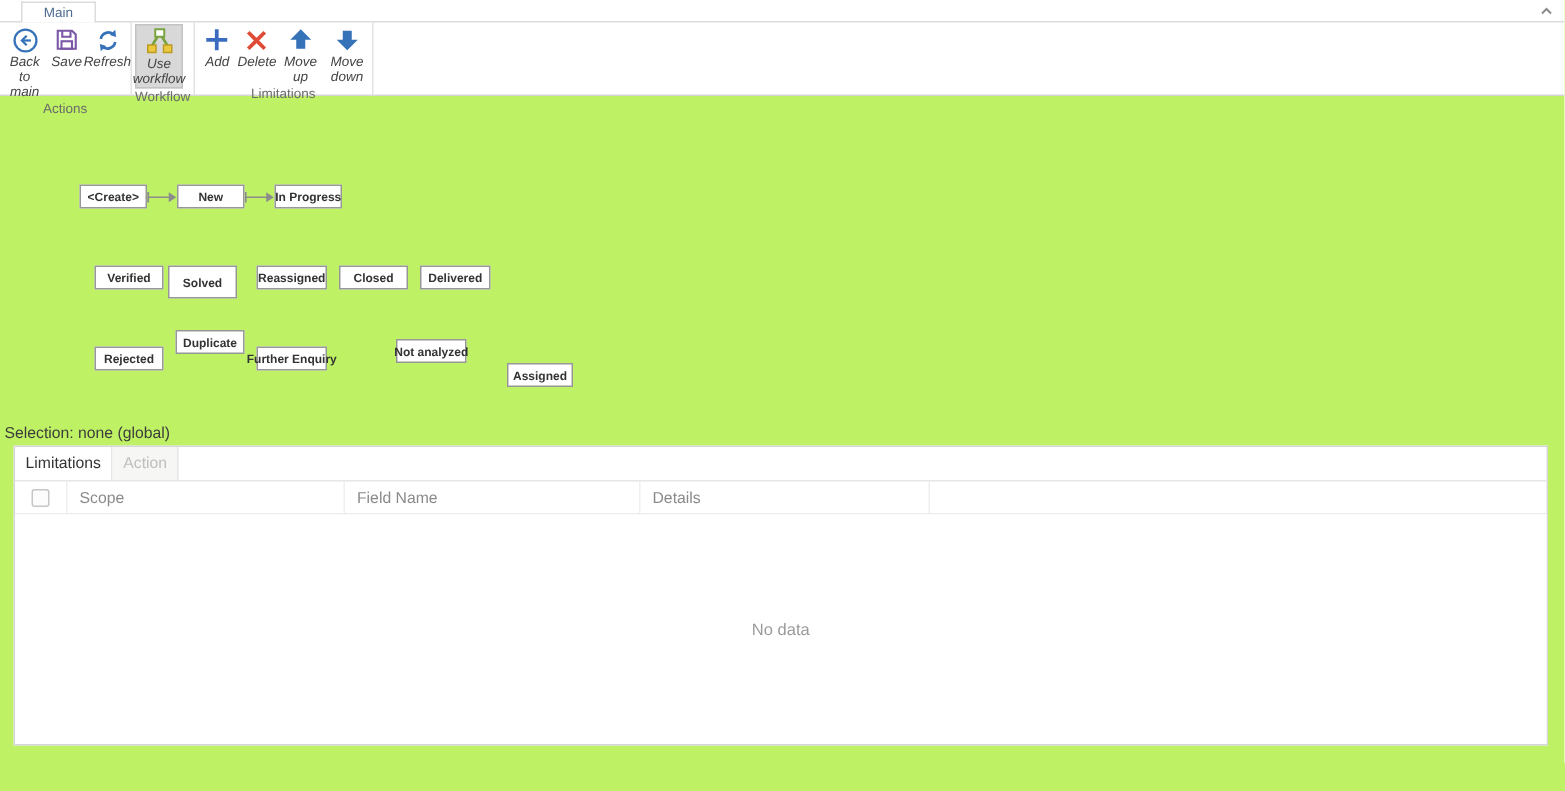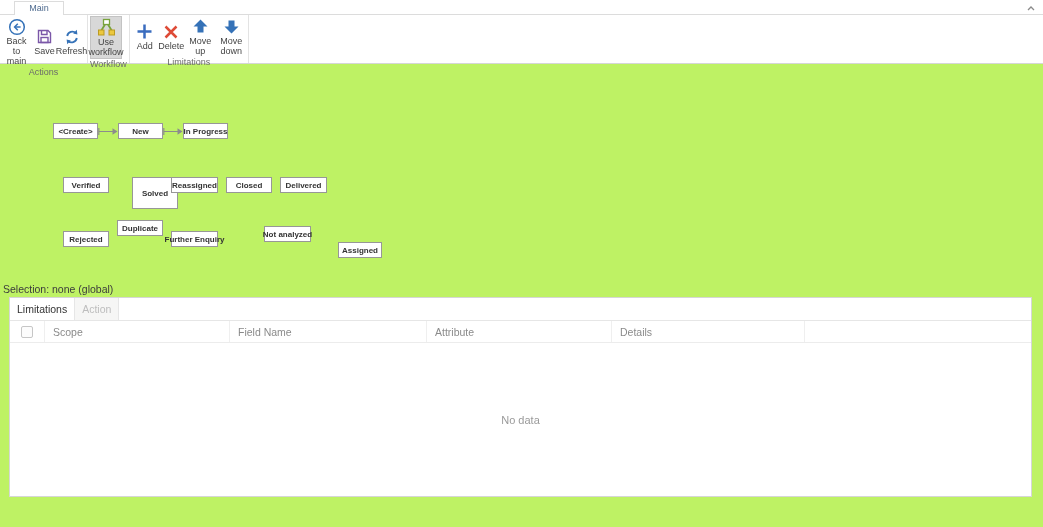--- a/index.html
+++ b/index.html
@@ -12,21 +12,21 @@
   .ribbon-tab { position:absolute; left:14px; top:1px; width:50px; height:14px; background:#fff;
                 border:1px solid #dcdcdc; border-bottom:none; color:#4f6b8f; font-size:9px;
                 line-height:12px; text-align:center; z-index:3; }
   .ribbon-collapse { position:absolute; right:6px; top:2px; width:12px; height:10px; z-index:3;
                      display:flex; align-items:center; justify-content:center; }
   .ribbon-body { position:absolute; left:0; top:14px; width:1043px; height:50px;
                  border-top:1px solid #dcdcdc; border-bottom:1px solid #d6d6d6;
                  display:flex; align-items:stretch; }
   .ribbon-group { display:flex; flex-direction:column; justify-content:space-between;
                   border-right:1px solid #e3e3e3; padding:1px 2px 1px 2px; }
-  .ribbon-items { display:flex; align-items:center; gap:2px; }
+  .ribbon-items { display:flex; align-items:flex-start; gap:2px;font-style:italic; }
   .ribbon-btn { display:flex; flex-direction:column; align-items:center; padding:1px 1px;
                 font-size:9px; line-height:1.12; color:#444; text-align:center; cursor:default; }
   .ribbon-btn .icn { width:20px; height:19px; display:flex; align-items:center; justify-content:center; }
   .ribbon-btn.pressed { background:#d8d8d8; border:1px solid #c3c3c3; }
   .ribbon-group-label { font-size:9px; color:#6b6b6b; text-align:center; padding-bottom:1px; }
   .w28{width:29px} .w22{width:23px} .w26{width:27px} .w30{width:32px} .w18{width:20px} .w24{width:25px}
 
   
   .node { position:absolute; background:#fff; border:1px solid #979797; color:#333;
           font-size:8px; font-weight:bold; display:flex; align-items:center; justify-content:center;
@@ -178,21 +178,21 @@
       <line x1="0.8" y1="7.5" x2="15" y2="7.5" stroke="#8c8c8c" stroke-width="1"></line>
       <polygon points="14.5,4.2 19.5,7.5 14.5,10.8" fill="#8c8c8c"></polygon>
     </svg>
     <svg class="arrow" style="left:163px; top:124px;" width="20" height="15" viewBox="0 0 20 15">
       <line x1="0.8" y1="4" x2="0.8" y2="11" stroke="#8c8c8c" stroke-width="1.2"></line>
       <line x1="0.8" y1="7.5" x2="15" y2="7.5" stroke="#8c8c8c" stroke-width="1"></line>
       <polygon points="14.5,4.2 19.5,7.5 14.5,10.8" fill="#8c8c8c"></polygon>
     </svg>
 
     <div class="node" style="left:63px;  top:177px; width:46px; height:16px;">Verified</div>
-    <div class="node" style="left:132px; top:177px; width:46px; height:32px;">Solved</div>
+    <div class="node" style="left:112px; top:177px; width:46px; height:22px;">Solved</div>
     <div class="node" style="left:171px; top:177px; width:47px; height:16px;">Reassigned</div>
     <div class="node" style="left:226px; top:177px; width:46px; height:16px;">Closed</div>
     <div class="node" style="left:280px; top:177px; width:47px; height:16px;">Delivered</div>
 
     <div class="node" style="left:63px;  top:231px; width:46px; height:16px;">Rejected</div>
     <div class="node" style="left:117px; top:220px; width:46px; height:16px;">Duplicate</div>
     <div class="node" style="left:171px; top:231px; width:47px; height:16px;">Further Enquiry</div>
     <div class="node" style="left:264px; top:226px; width:47px; height:16px;">Not analyzed</div>
     <div class="node" style="left:338px; top:242px; width:44px; height:16px;">Assigned</div>
   </div>
@@ -203,21 +203,20 @@
     <div class="panel-tabs">
       <div class="panel-tab active">Limitations</div>
       <div class="panel-tab disabled">Action</div>
     </div>
     <div class="grid-head">
       <div class="gh-cell gh-check">
         <span class="checkbox"></span>
       </div>
       <div class="gh-cell c-scope">Scope</div>
       <div class="gh-cell c-field">Field Name</div>
-      <div class="gh-cell c-attr">Attribute</div>
       <div class="gh-cell c-det">Details</div>
       <div class="gh-cell gh-last"></div>
     </div>
     <div class="grid-body">
       <div class="no-data">No data</div>
     </div>
   </div>
 
 
 </div>

